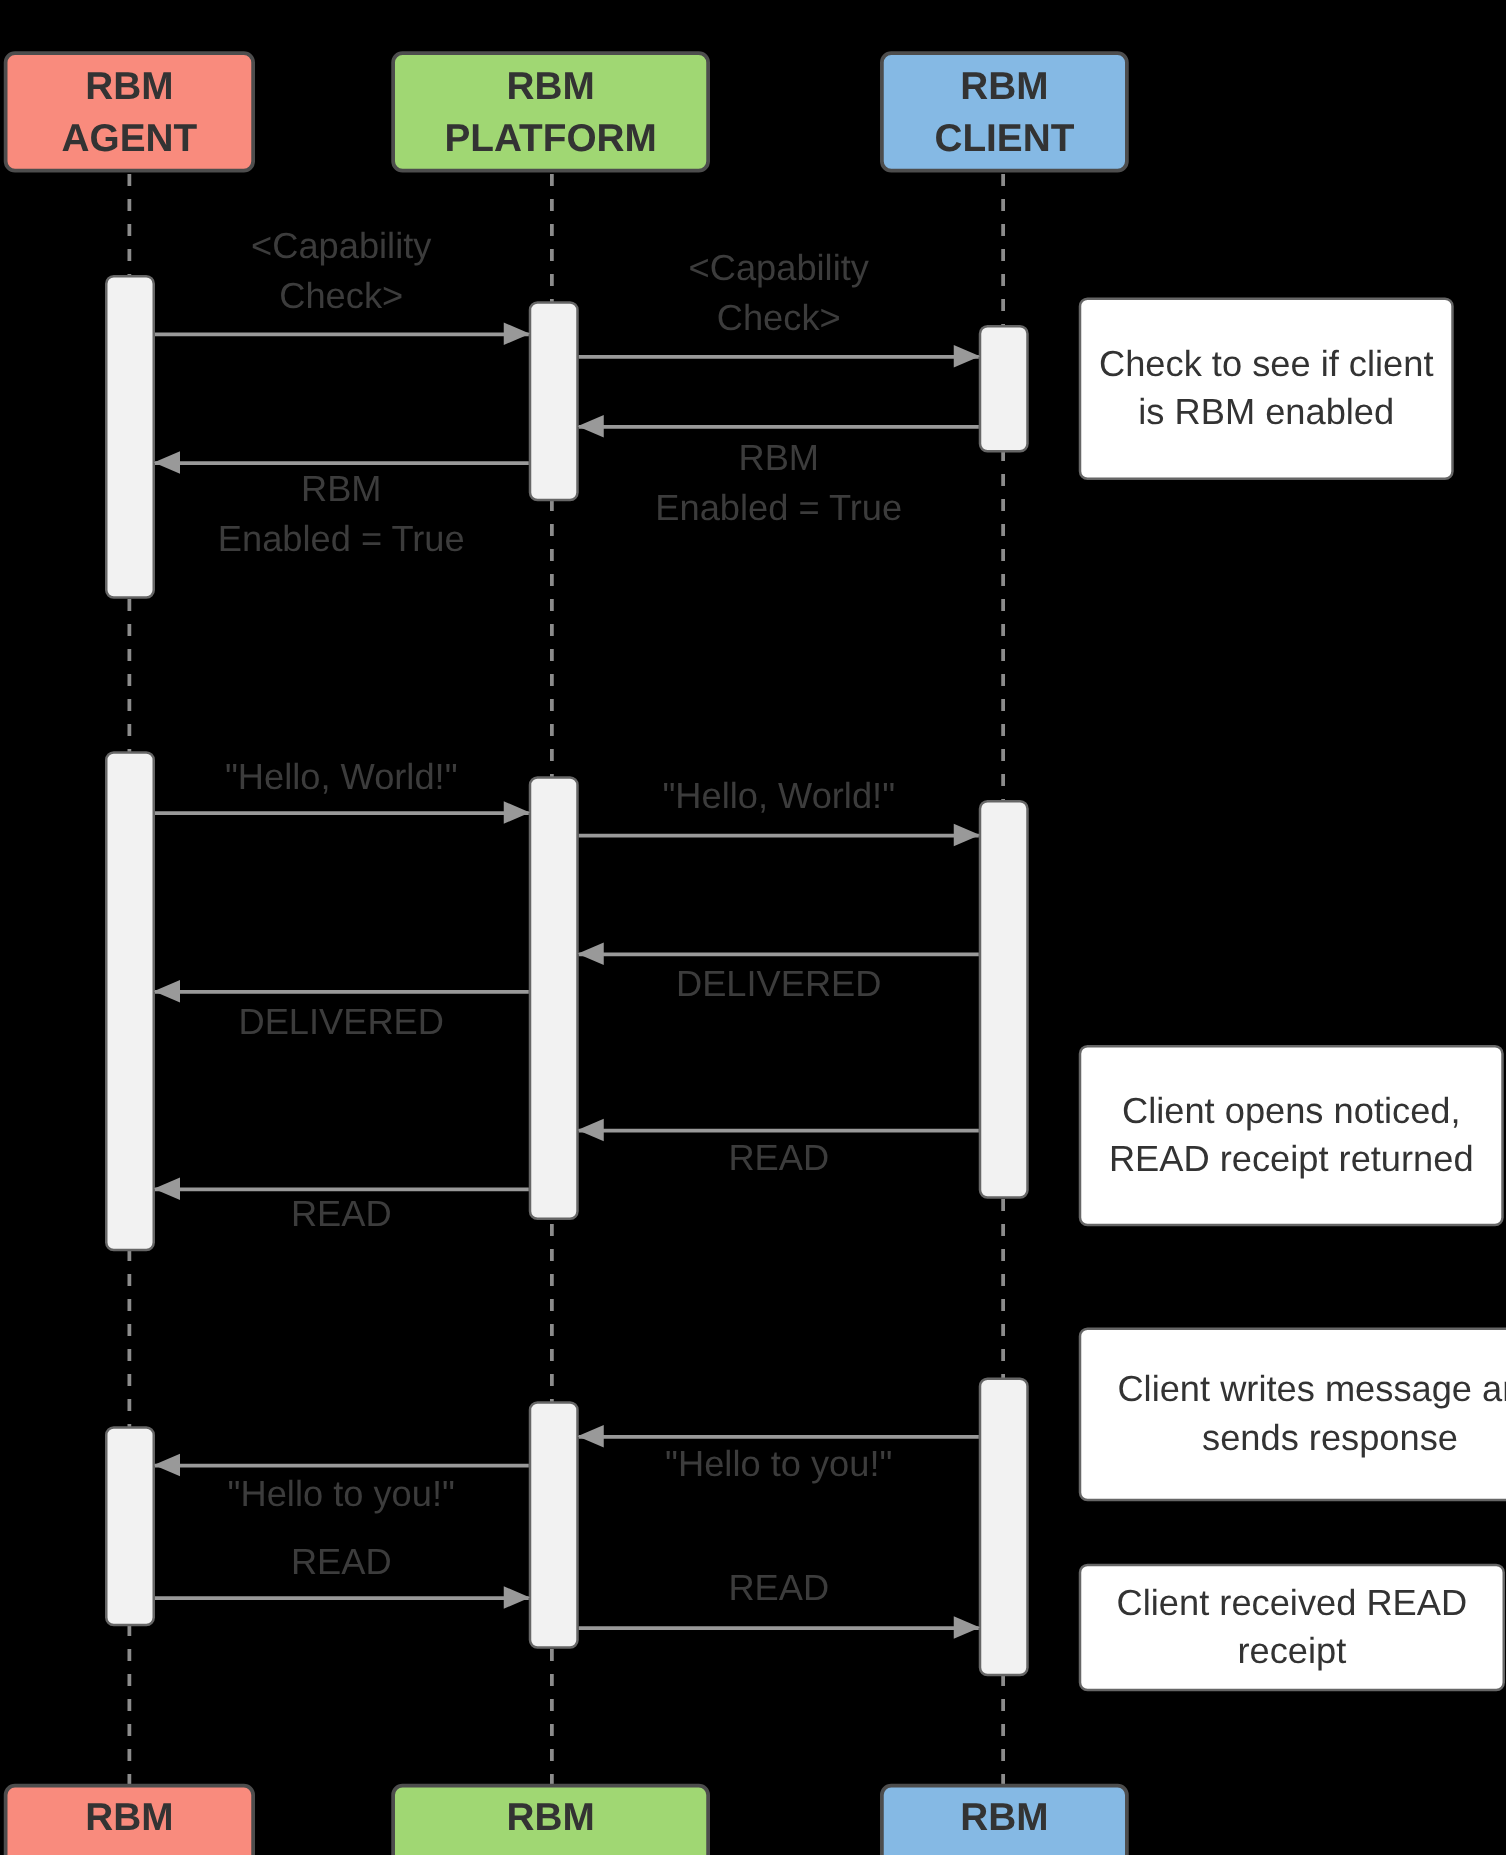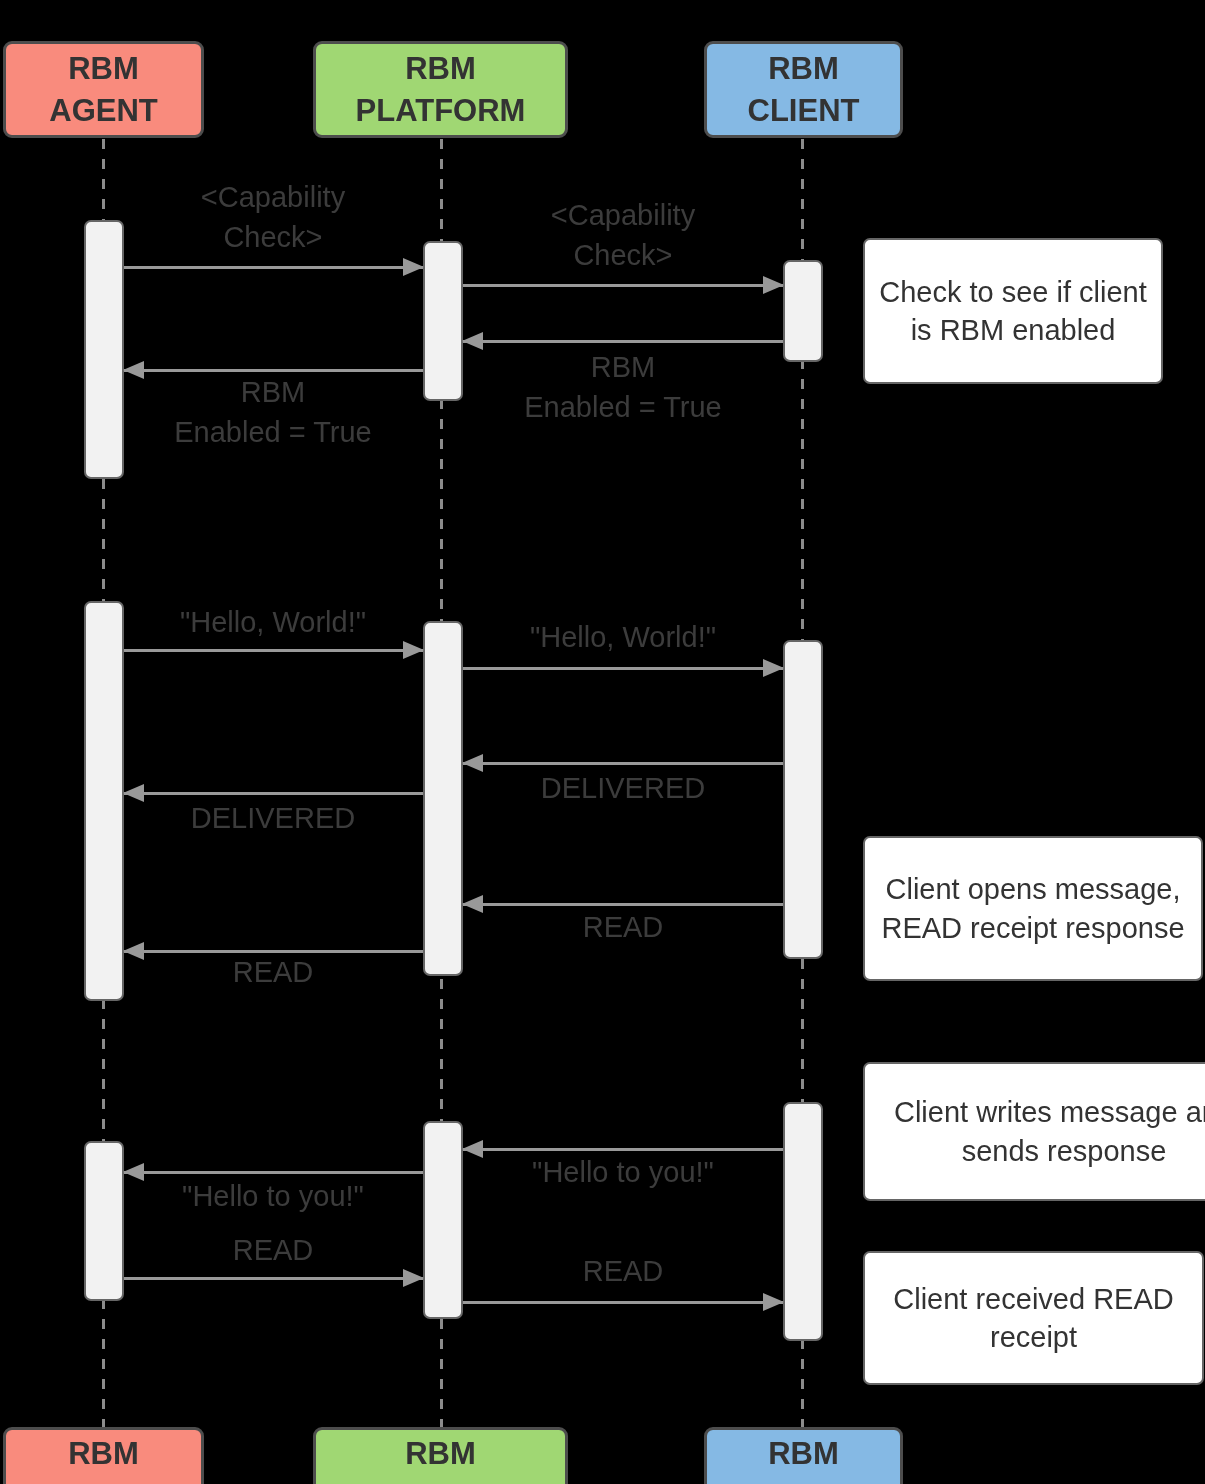--- a/index.html
+++ b/index.html
@@ -130,22 +130,22 @@
   <div class="mlabel" style="left:103px;top:913px">READ</div>
   <div class="mlabel" style="left:453px;top:1113px">"Hello to you!"</div>
   <div class="mlabel" style="left:103px;top:1137px">"Hello to you!"</div>
   <div class="mlabel" style="left:103px;top:1191px">READ</div>
   <div class="mlabel" style="left:453px;top:1212px">READ</div>
 
   <div class="note" style="left:863px;top:199px;width:300px;height:146px">
       <span>Check to see if client is RBM enabled</span>
     </div>
   <div class="note" style="left:863px;top:797px;width:340px;height:145px">
-      <span>Client opens message, READ receipt response</span>
+      <span>Client opens noticed, READ receipt returned</span>
     </div>
   <div class="note" style="left:863px;top:1023px;width:402px;height:139px">
       <span>Client writes message and sends response</span>
     </div>
-  <div class="note" style="left:863px;top:1212px;width:341px;height:134px">
+  <div class="note" style="left:863px;top:1212px;width:341px;height:102px">
       <span>Client received READ receipt</span>
     </div>
 
 </div>
 
 </body></html>

